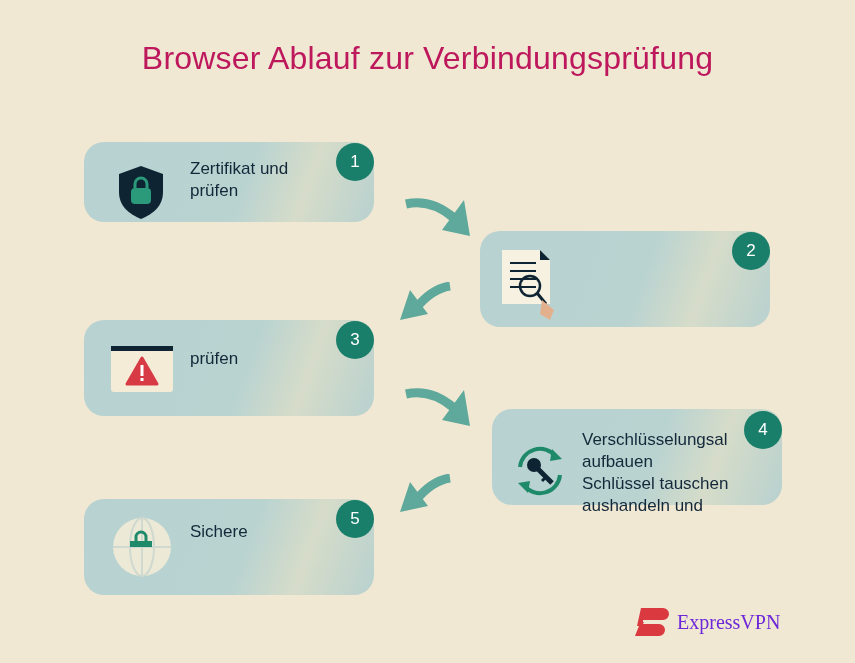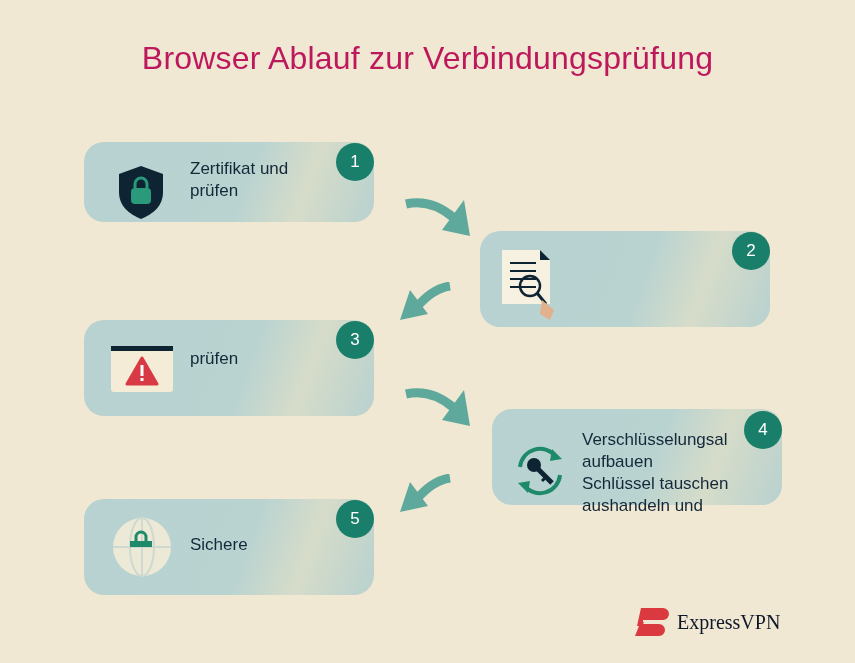--- a/index.html
+++ b/index.html
@@ -4,21 +4,21 @@
 <style>
   html,body{margin:0;padding:0;}
   body{width:855px;height:663px;background:#f1e8d3;position:relative;overflow:hidden;font-family:"Liberation Sans","DejaVu Sans",sans-serif;color:#0f2433;}
   .title{position:absolute;left:0;right:0;top:40px;text-align:center;font-size:32px;letter-spacing:0.2px;color:#be185d;}
   .card{position:absolute;width:290px;border-radius:20px;background:linear-gradient(110deg,#b7d2d1 0%,#b9d3d1 55%,#d6dcc9 75%,#b8d1cf 100%);}
   .card .txt{position:absolute;left:106px;font-size:17px;line-height:22px;color:#14283a;}
   .badge{position:absolute;width:38px;height:38px;border-radius:50%;background:#1a7f6a;color:#fff;font-size:17px;display:flex;align-items:center;justify-content:center;}
   .icon{position:absolute;}
   .arrow{position:absolute;}
   .logo{position:absolute;left:633px;top:608px;display:flex;align-items:center;gap:8px;}
-  .logo-text{font-family:"Liberation Serif","DejaVu Serif",serif;font-size:20px;color:#0f172a;}
+  .logo-text{font-family:"Liberation Serif","DejaVu Serif",serif;font-size:20px;color:#6d28d9;}
 </style>
 </head>
 <body>
 
 <div class="title">Browser Ablauf zur Verbindungsprüfung</div>
 
 <div class="card" style="left:84px;top:142px;height:80px;">
   <svg class="icon" style="left:33px;top:22px;" width="48" height="56" viewBox="0 0 48 56">
     <path d="M24 2 L46 10 L46 28 C46 42 36 50 24 55 C12 50 2 42 2 28 L2 10 Z" fill="#0f2433"></path>
     <path d="M18 24 v-4 a6 6 0 0 1 12 0 v4" fill="none" stroke="#2a9a7a" stroke-width="3"></path>
@@ -81,21 +81,21 @@
 
 <div class="card" style="left:84px;top:499px;height:96px;">
   <svg class="icon" style="left:28px;top:18px;" width="60" height="60" viewBox="0 0 60 60">
     <circle cx="30" cy="30" r="29" fill="#ece9d6"></circle>
     <ellipse cx="30" cy="30" rx="12" ry="29" fill="none" stroke="#cfd9cf" stroke-width="2"></ellipse>
     <line x1="1" y1="30" x2="59" y2="30" stroke="#cfd9cf" stroke-width="2"></line>
     <line x1="30" y1="1" x2="30" y2="59" stroke="#cfd9cf" stroke-width="2"></line>
     <path d="M24 24 v-4 a5 5 0 0 1 10 0 v4" fill="none" stroke="#1f8a6a" stroke-width="3"></path>
     <rect x="18" y="24" width="22" height="6" fill="#1f8a6a"></rect>
   </svg>
-  <div class="txt" style="top:35px;text-align:center;">
+  <div class="txt" style="top:22px;text-align:center;">
     <div>Sichere</div>
   </div>
   <div class="badge" style="right:0;top:1px;">5</div>
 </div>
 
 <svg class="arrow" style="left:404px;top:196px;" width="70" height="42" viewBox="0 0 70 42">
   <path d="M2 8 C20 4 36 10 50 22" fill="none" stroke="#5ea99b" stroke-width="9"></path>
   <path d="M60 4 L66 40 L38 34 Z" fill="#5ea99b"></path>
 </svg>
 <svg class="arrow" style="left:398px;top:282px;" width="56" height="42" viewBox="0 0 56 42">

